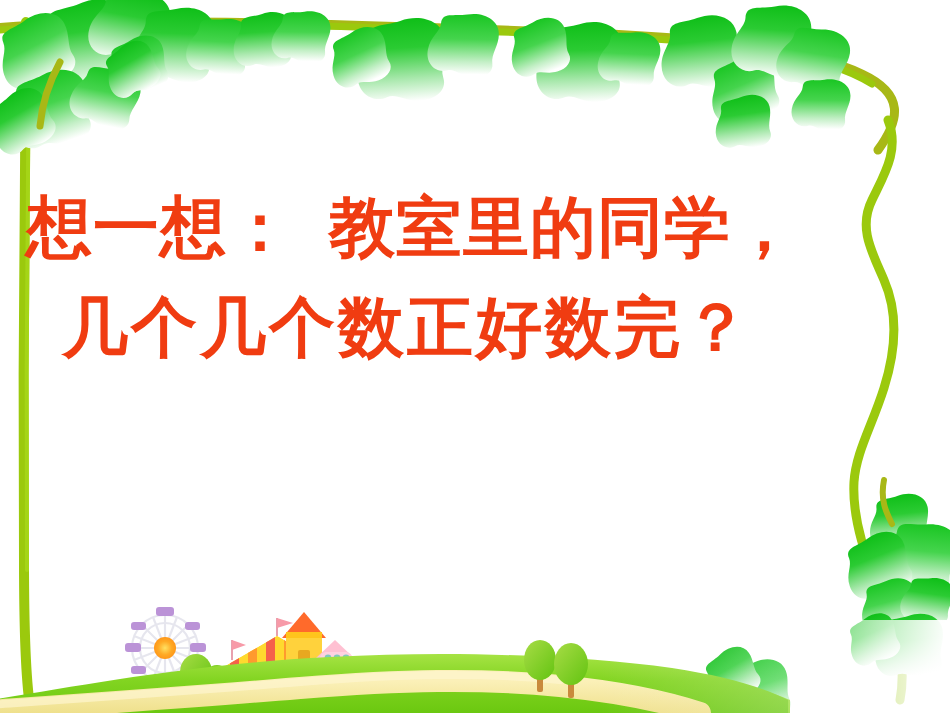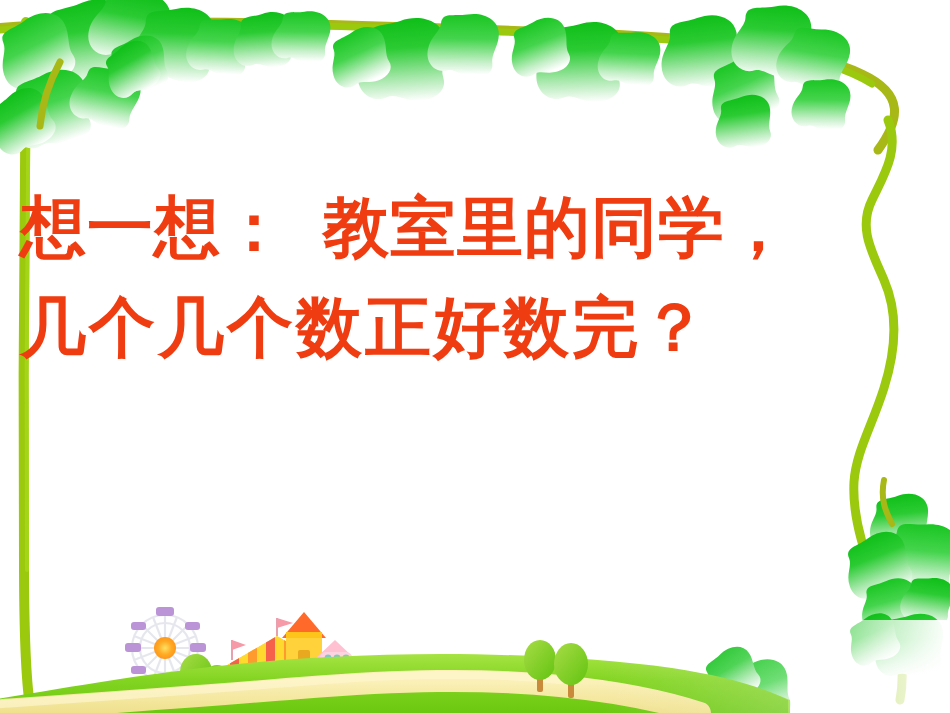--- a/index.html
+++ b/index.html
@@ -22,37 +22,38 @@
     position: absolute;
     left: 0;
     top: 0;
     width: 950px;
     height: 713px;
   }
   .decor-svg { pointer-events: none; }
 
   .title-block {
     position: absolute;
-    left: 20px;
+    left: 26px;
     top: 178px;
     width: 880px;
     z-index: 5;
   }
   .title-line {
     font-family: "Liberation Serif", "DejaVu Serif", serif;
     font-weight: bold;
     font-size: 66px;
     line-height: 100px;
     color: #F03C11;
     white-space: pre;
     letter-spacing: 1px;
     margin: 0;
   }
   .title-line.line2 {
     letter-spacing: 3px;
+    margin-left: 36px;
   }
 </style>
 </head>
 <body>
 
 <div class="slide">
 
   <svg class="layer decor-svg" viewBox="0 0 950 713" width="950" height="713" xmlns="http://www.w3.org/2000/svg">
     <defs>
       <linearGradient id="leafGrad" x1="0" y1="0" x2="0" y2="1">

